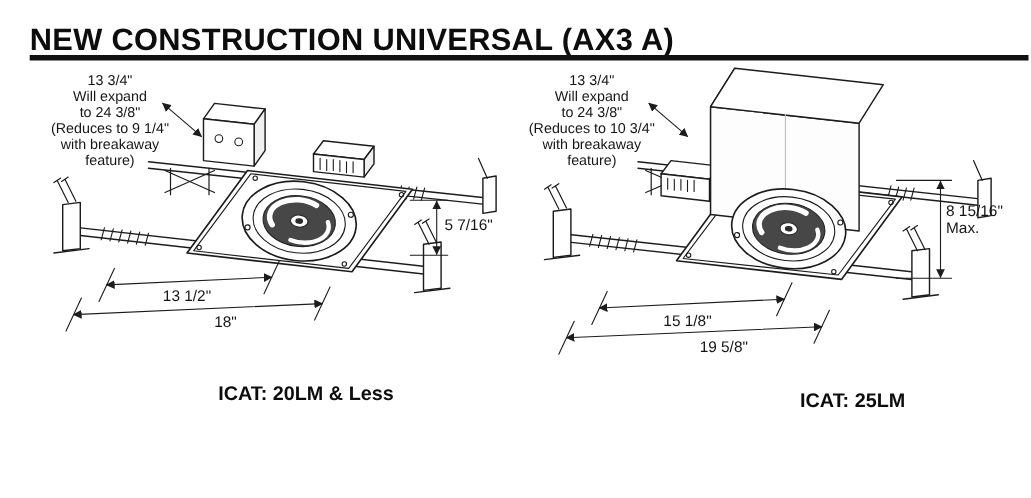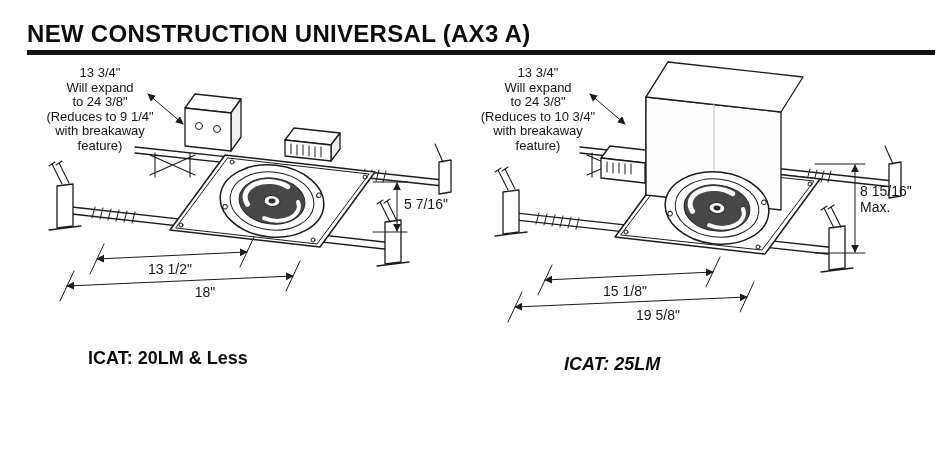--- a/index.html
+++ b/index.html
@@ -1,43 +1,43 @@
 <!DOCTYPE html>
 <html><head>
 <meta charset="utf-8">
 <style>
   html,body{margin:0;padding:0;}
   body{
     width:937px;height:453px;position:relative;background:#ffffff;
     font-family:"Liberation Sans",sans-serif;color:#111;overflow:hidden;
   }
   .page-title{
-    position:absolute;left:27px;top:20px;font-size:24px;font-weight:bold;
+    position:absolute;left:27px;top:20px;font-size:28px;font-weight:bold;
     letter-spacing:.3px;white-space:nowrap;color:#0d0d0d;
   }
   .title-rule{position:absolute;left:27px;top:50px;width:908px;height:5px;background:#111111;}
   .note{
     position:absolute;font-size:13px;line-height:14.5px;text-align:center;color:#161616;
   }
   .note-left{left:33px;top:66px;width:134px;}
   .note-right{left:468px;top:66px;width:140px;}
   .dim-label{position:absolute;font-size:14px;color:#161616;white-space:nowrap;}
   .dim-center{text-align:center;}
   .height-label-left{left:404px;top:196px;width:70px;}
   .height-label-right{left:860px;top:183px;width:72px;line-height:16px;}
   .w1-left{left:130px;top:261px;width:80px;}
   .w2-left{left:165px;top:284px;width:80px;}
   .w1-right{left:580px;top:283px;width:90px;}
   .w2-right{left:613px;top:307px;width:90px;}
   .caption{
     position:absolute;font-size:18px;font-weight:bold;line-height:25px;
-    text-align:left;color:#0d0d0d;white-space:nowrap;
+    text-align:right;color:#0d0d0d;white-space:nowrap;
   }
   .caption-left{left:88px;top:346px;width:270px;}
-  .caption-right{left:564px;top:352px;width:220px;font-style:italic;}
+  .caption-right{left:603px;top:352px;width:220px;}
   svg.drawing{position:absolute;}
   .svg-left{left:35px;top:60px;}
   .svg-right{left:475px;top:50px;}
 </style>
 </head>
 <body>
 
 <div class="page-title">NEW CONSTRUCTION UNIVERSAL (AX3 A)</div>
 <div class="title-rule"></div>
 

